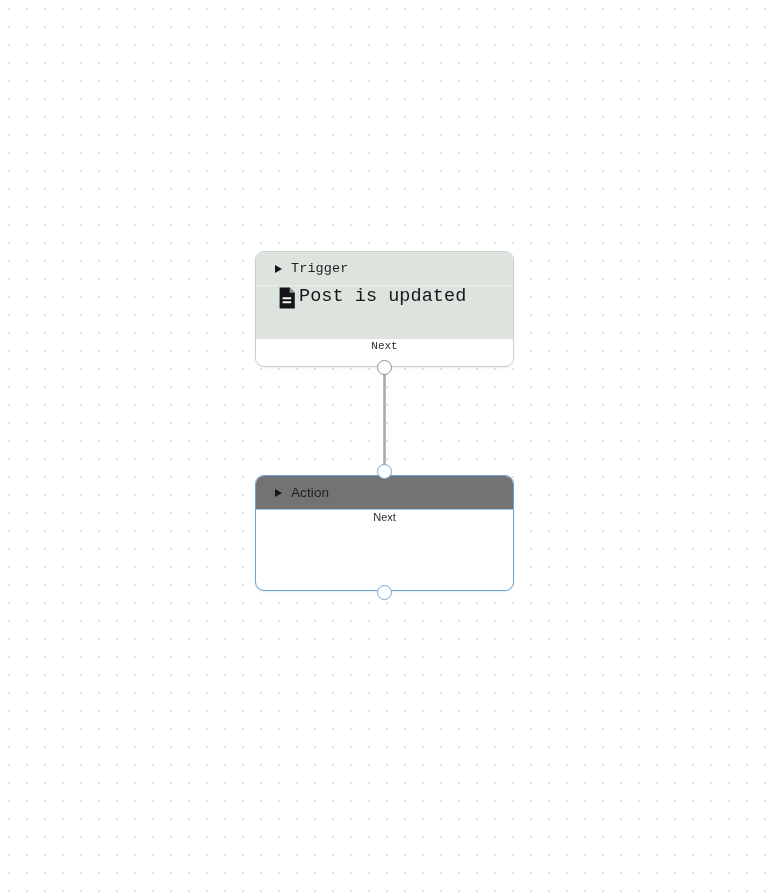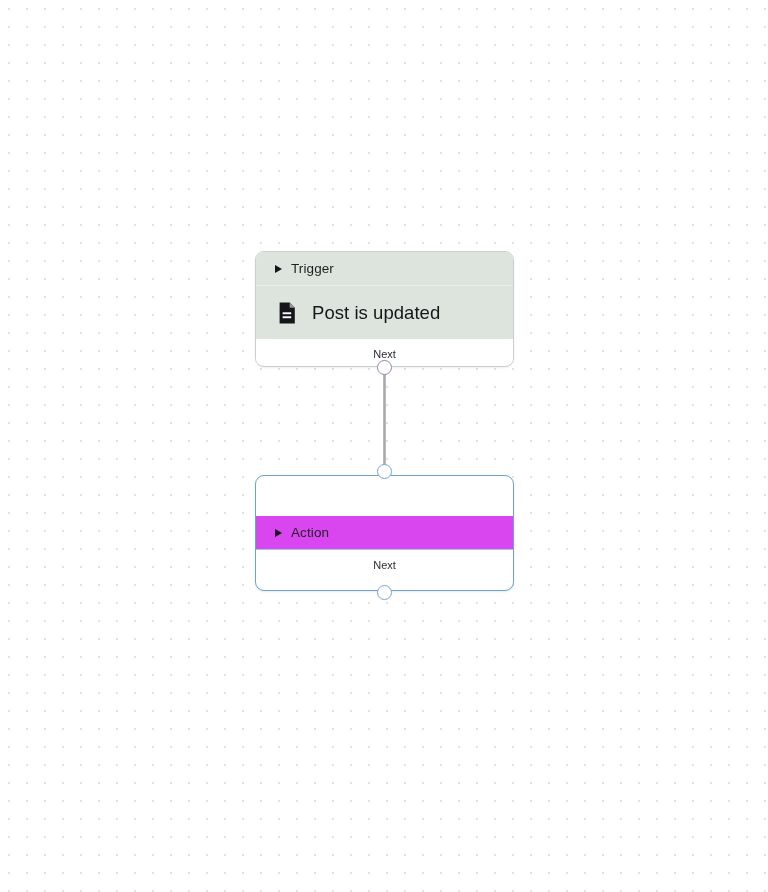--- a/index.html
+++ b/index.html
@@ -64,22 +64,20 @@
     margin-top: 0px;
   }
 
   .node-divider {
     height: 1px;
     width: 100%;
   }
 
   .node-body {
     display: flex;
-    align-items: center;
-    gap: 13px;
     height: 53px;
     padding: 0 0 0 19px;
     box-sizing: border-box;
   }
 
   .node-icon {
     width: 24px;
     height: 24px;
     flex: 0 0 auto;
     display: block;
@@ -93,47 +91,48 @@
   }
 
   .node-footer {
     height: 25px;
     background: #ffffff;
     display: flex;
     align-items: flex-start;
     justify-content: center;
     font-size: 11px;
     color: #2c2c31;
-    padding-top: 9px;
+    padding-top: 1px;
     box-sizing: border-box;
   }
 
   
   #node-trigger {
     left: 255px;
     top: 251px;
     width: 259px;
     height: 116px;
     border: 1px solid #c9d0c9;
     box-shadow: 0 1px 2px rgba(60,70,60,0.09);
+    font-family: Liberation Mono, monospace;
   }
   #node-trigger .node-header { background: #dde4dd; }
   #node-trigger .node-divider { background: #e9efe9; }
   #node-trigger .node-body { background: #dde4dd; }
 
   
   #node-action {
     left: 255px;
     top: 475px;
     width: 259px;
     height: 116px;
     border: 1px solid #6ba3d4;
     box-shadow: 0 1px 2px rgba(50,90,130,0.12);
   }
-  #node-action .node-header { background: #d946ef; margin-top: 40px; }
+  #node-action .node-header { background: #737373; }
   #node-action .node-divider { background: #a6cbe9; }
   #node-action .node-body { background: #8fbde2; }
 
   
   .port {
     position: absolute;
     width: 15px;
     height: 15px;
     border-radius: 50%;
     background: #ffffff;

